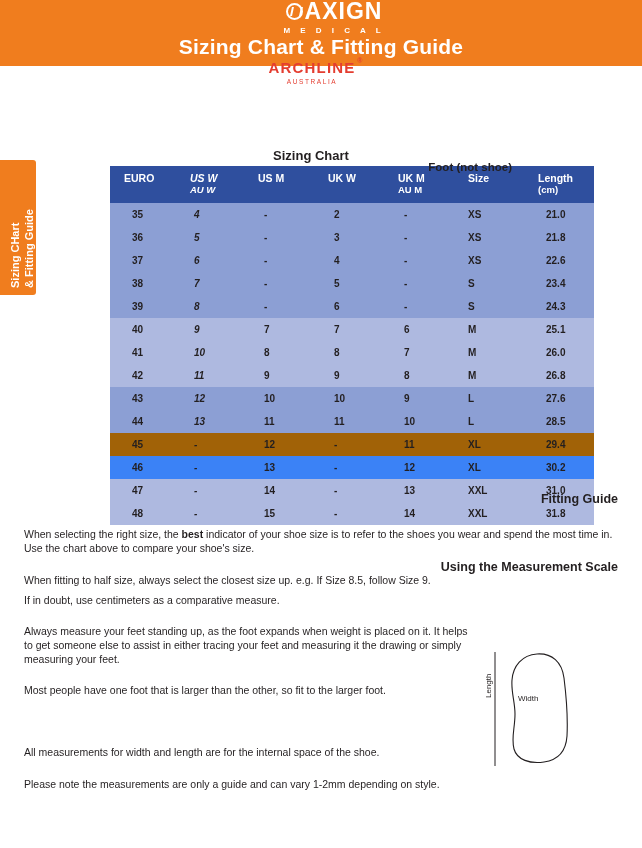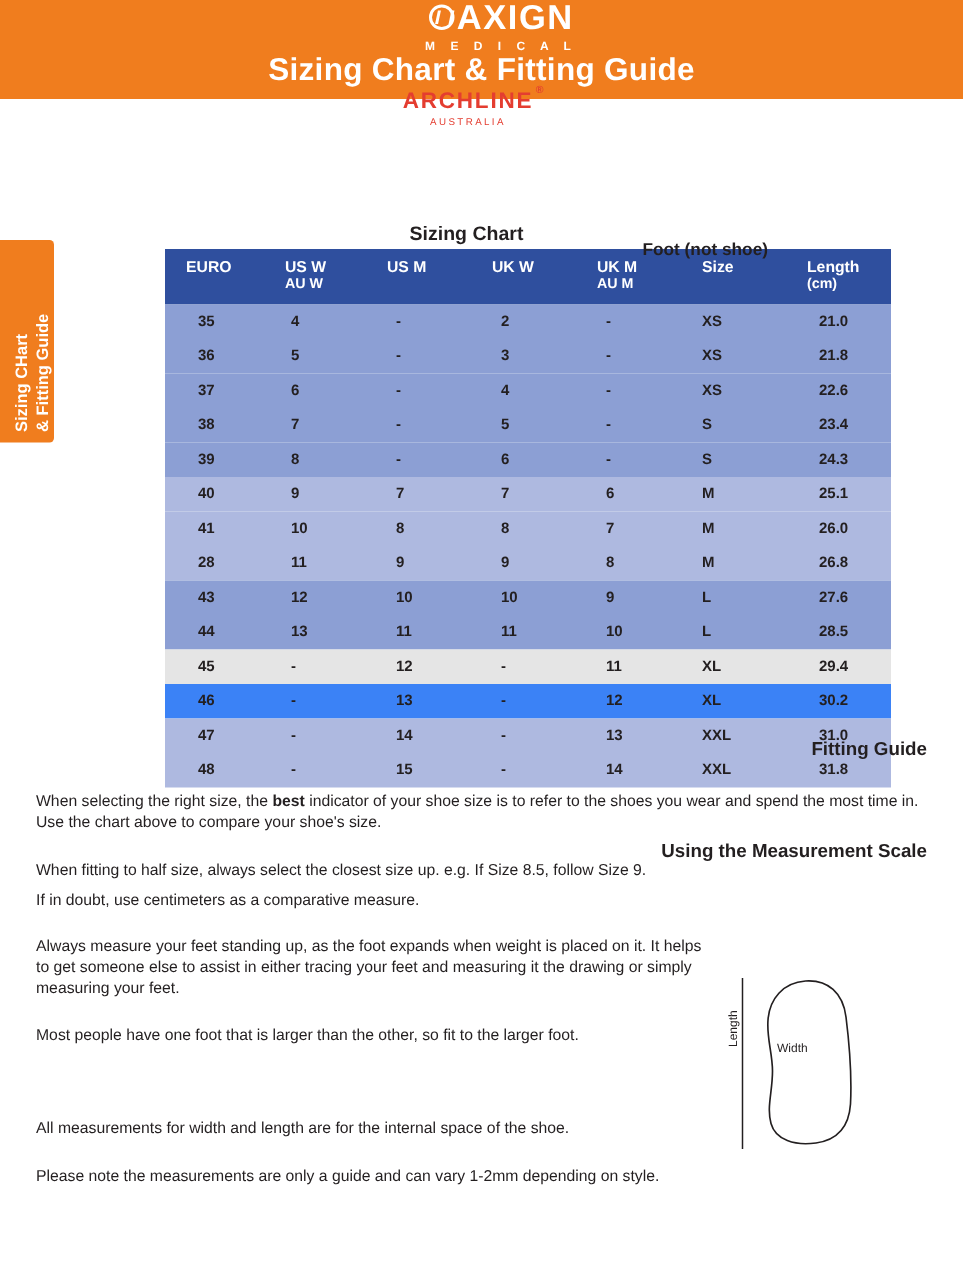--- a/index.html
+++ b/index.html
@@ -169,21 +169,21 @@
   }
   table.sizing td {
     font-size: 10px;
     font-weight: bold;
     color: #231f20;
     padding: 4px 0 4px 0;
     text-align: left;
     height: 15px;
   }
   .c0 { width: 56px; padding-left: 14px !important; }
-  .c1 { width: 56px; padding-left: 10px !important; }
+  .c1 { width: 56px; padding-left: 10px !important; font-style: italic; }
   .c2 { width: 58px; padding-left: 12px !important; }
   .c3 { width: 58px; padding-left: 12px !important; }
   .c4 { width: 60px; padding-left: 12px !important; }
   .c5 { width: 58px; padding-left: 10px !important; }
   .c6 { width: 56px; padding-left: 12px !important; text-align: left; }
   td.c0 { padding-left: 22px !important; }
   td.c1 { padding-left: 14px !important; }
   td.c2 { padding-left: 18px !important; }
   td.c3 { padding-left: 18px !important; }
   td.c4 { padding-left: 18px !important; }
@@ -331,21 +331,21 @@
         <tr style="background: rgb(174, 185, 224);">
           <td class="c0">41</td>
           <td class="c1">10</td>
           <td class="c2">8</td>
           <td class="c3">8</td>
           <td class="c4">7</td>
           <td class="c5">M</td>
           <td class="c6">26.0</td>
         </tr>
         <tr style="background: rgb(174, 185, 224);">
-          <td class="c0">28</td>
+          <td class="c0">42</td>
           <td class="c1">11</td>
           <td class="c2">9</td>
           <td class="c3">9</td>
           <td class="c4">8</td>
           <td class="c5">M</td>
           <td class="c6">26.8</td>
         </tr>
         <tr style="background: rgb(140, 159, 212);">
           <td class="c0">43</td>
           <td class="c1">12</td>
@@ -357,21 +357,21 @@
         </tr>
         <tr style="background: rgb(140, 159, 212);">
           <td class="c0">44</td>
           <td class="c1">13</td>
           <td class="c2">11</td>
           <td class="c3">11</td>
           <td class="c4">10</td>
           <td class="c5">L</td>
           <td class="c6">28.5</td>
         </tr>
-        <tr style="background: #e5e5e5; margin-left: 33px;">
+        <tr style="background: #a16207; margin-left: 33px;">
           <td class="c0">45</td>
           <td class="c1">-</td>
           <td class="c2">12</td>
           <td class="c3">-</td>
           <td class="c4">11</td>
           <td class="c5">XL</td>
           <td class="c6">29.4</td>
         </tr>
         <tr style="background: #3b82f6;">
           <td class="c0">46</td>

